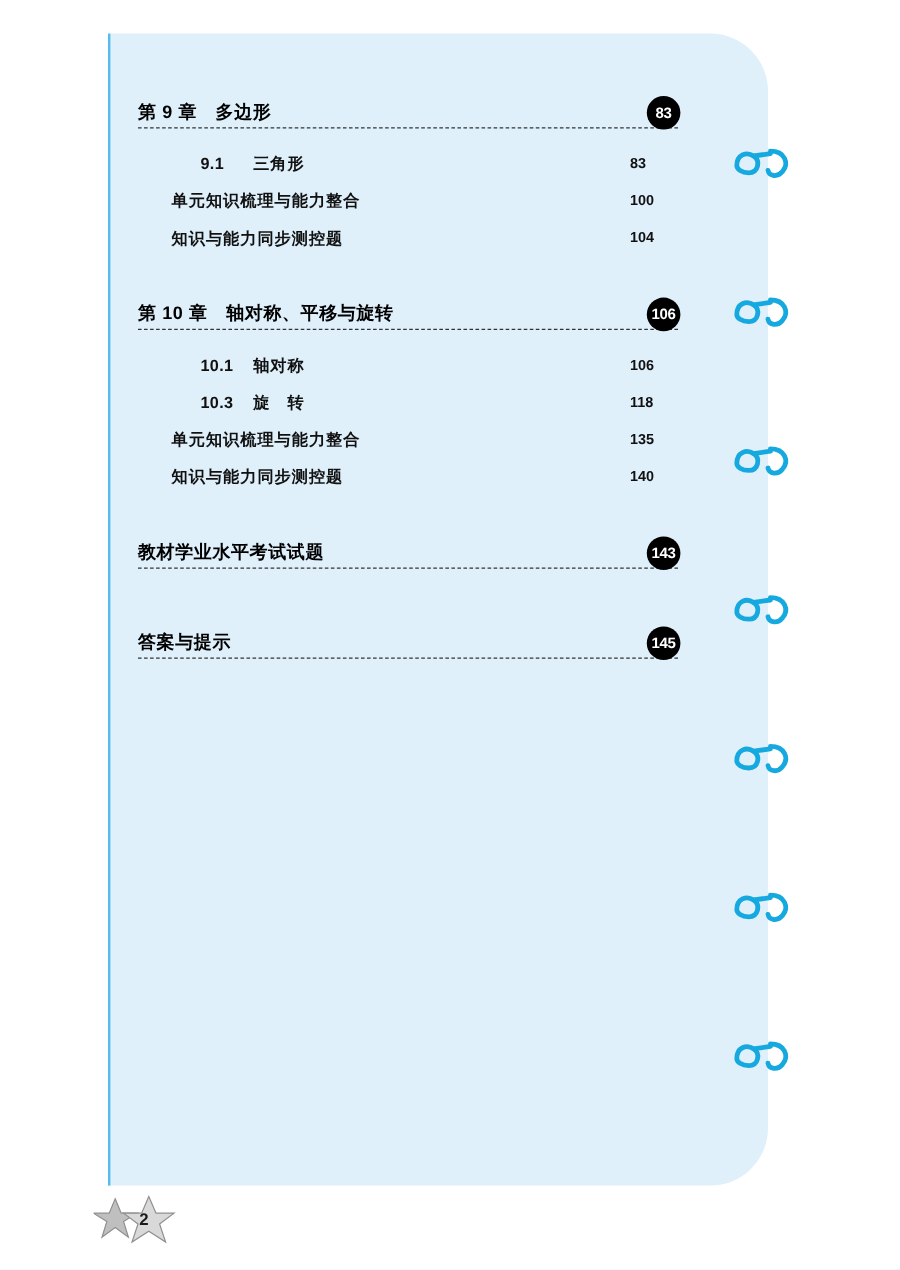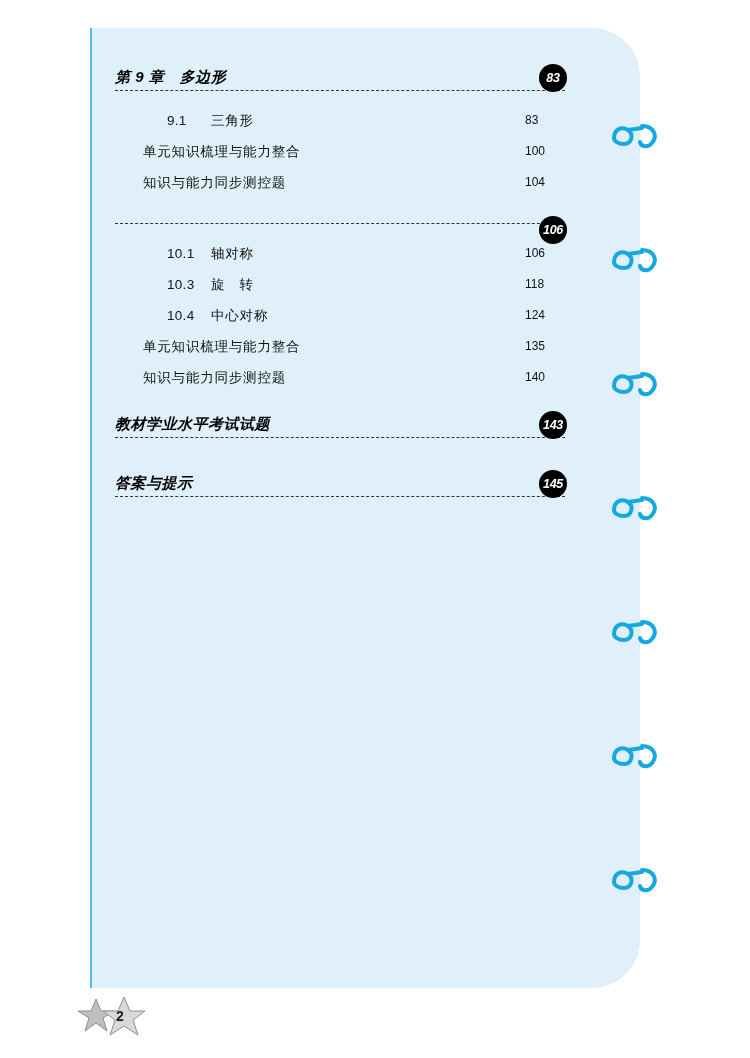--- a/index.html
+++ b/index.html
@@ -40,24 +40,23 @@
   #toc {
     position: absolute;
     left: 115px;
     top: 68px;
     width: 450px;
   }
 
   
   .chapter {
     position: relative;
-    margin-top: 0;
+    margin-top: 16px;
     padding-bottom: 8px;
     margin-bottom: 10px;
-    font-style: italic;
   }
   .chapter .ch-title {
     font-size: 15px;
     font-weight: bold;
     color: #000;
     letter-spacing: 0.5px;
     display: inline-block;
   }
   .chapter .ch-dash {
     position: absolute;
@@ -88,20 +87,21 @@
     margin: 0;
     padding: 0;
     list-style: none;
   }
   .section {
     position: relative;
     height: 31px;
     line-height: 31px;
     font-size: 13.5px;
     color: #111;
+    font-weight: bold;
   }
   .section .num {
     display: inline-block;
     width: 44px;
     margin-left: 52px;
     letter-spacing: 0.3px;
   }
   .section .name {
     display: inline-block;
     letter-spacing: 0.8px;
@@ -153,25 +153,24 @@
 <div id="spine"></div>
 
 <div id="toc">
     <div class="chapter"><span class="ch-title">第 9 章　多边形</span><span class="ch-dash"></span><span class="ch-page">83</span></div>
     <ul class="section-list">
       <li class="section"><span class="num">9.1</span><span class="name">三角形</span><span class="pg">83</span></li>
       <li class="section no-num"><span class="name">单元知识梳理与能力整合</span><span class="pg">100</span></li>
       <li class="section no-num"><span class="name">知识与能力同步测控题</span><span class="pg">104</span></li>
     </ul>
     <div class="gap-block"></div>
-    <div class="chapter"><span class="ch-dash"></span><span class="ch-page">106</span></div>
+    <div class="chapter"><span class="ch-title">第 10 章　轴对称、平移与旋转</span><span class="ch-dash"></span><span class="ch-page">106</span></div>
     <ul class="section-list">
       <li class="section"><span class="num">10.1</span><span class="name">轴对称</span><span class="pg">106</span></li>
       <li class="section"><span class="num">10.3</span><span class="name">旋　转</span><span class="pg">118</span></li>
-      <li class="section"><span class="num">10.4</span><span class="name">中心对称</span><span class="pg">124</span></li>
       <li class="section no-num"><span class="name">单元知识梳理与能力整合</span><span class="pg">135</span></li>
       <li class="section no-num"><span class="name">知识与能力同步测控题</span><span class="pg">140</span></li>
     </ul>
     <div class="gap-block"></div>
     <div class="chapter"><span class="ch-title">教材学业水平考试试题</span><span class="ch-dash"></span><span class="ch-page">143</span></div>
     <div class="gap-block"></div>
     <div class="chapter"><span class="ch-title">答案与提示</span><span class="ch-dash"></span><span class="ch-page">145</span></div>
     <div class="gap-block"></div>
   </div>
 

